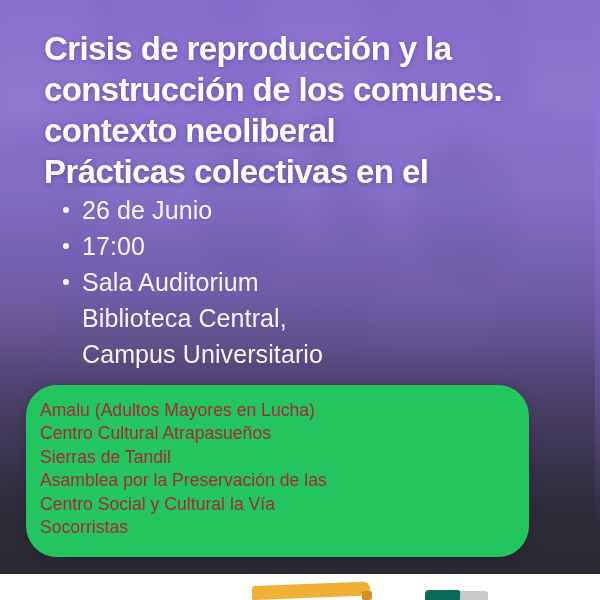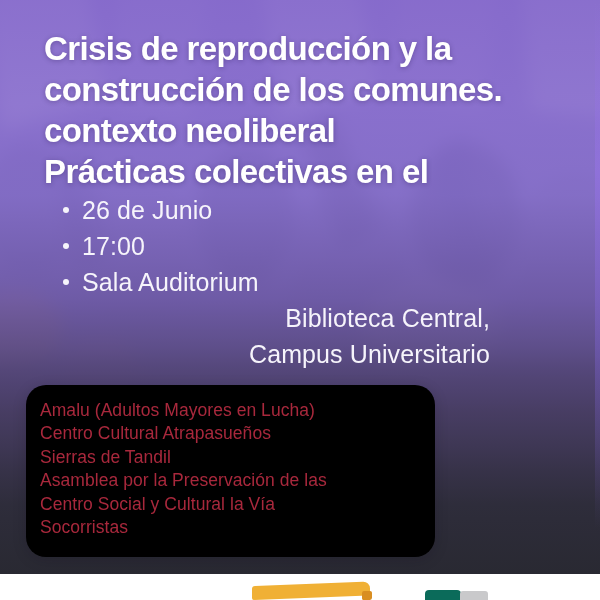--- a/index.html
+++ b/index.html
@@ -103,33 +103,32 @@
     left: 3px;
     top: 15px;
     width: 6px;
     height: 6px;
     border-radius: 50%;
     background: #f6f4fb;
   }
   .details .cont {
     display: block;
     padding-left: 22px;
-    text-align: right;
   }
   .details .cont::before { display: none; }
 
   
   .orgs-card {
     position: absolute;
     left: 26px;
     top: 385px;
-    width: 409px;
+    width: 503px;
     height: 172px;
-    background: #000000;
-    border-radius: 20px;
+    background: #22c55e;
+    border-radius: 31px;
     box-shadow: 0 3px 14px rgba(15,12,30,0.18);
   }
   .orgs-list {
     position: absolute;
     left: 14px;
     top: 14px;
     right: 10px;
     margin: 0;
     padding: 0;
     list-style: none;

